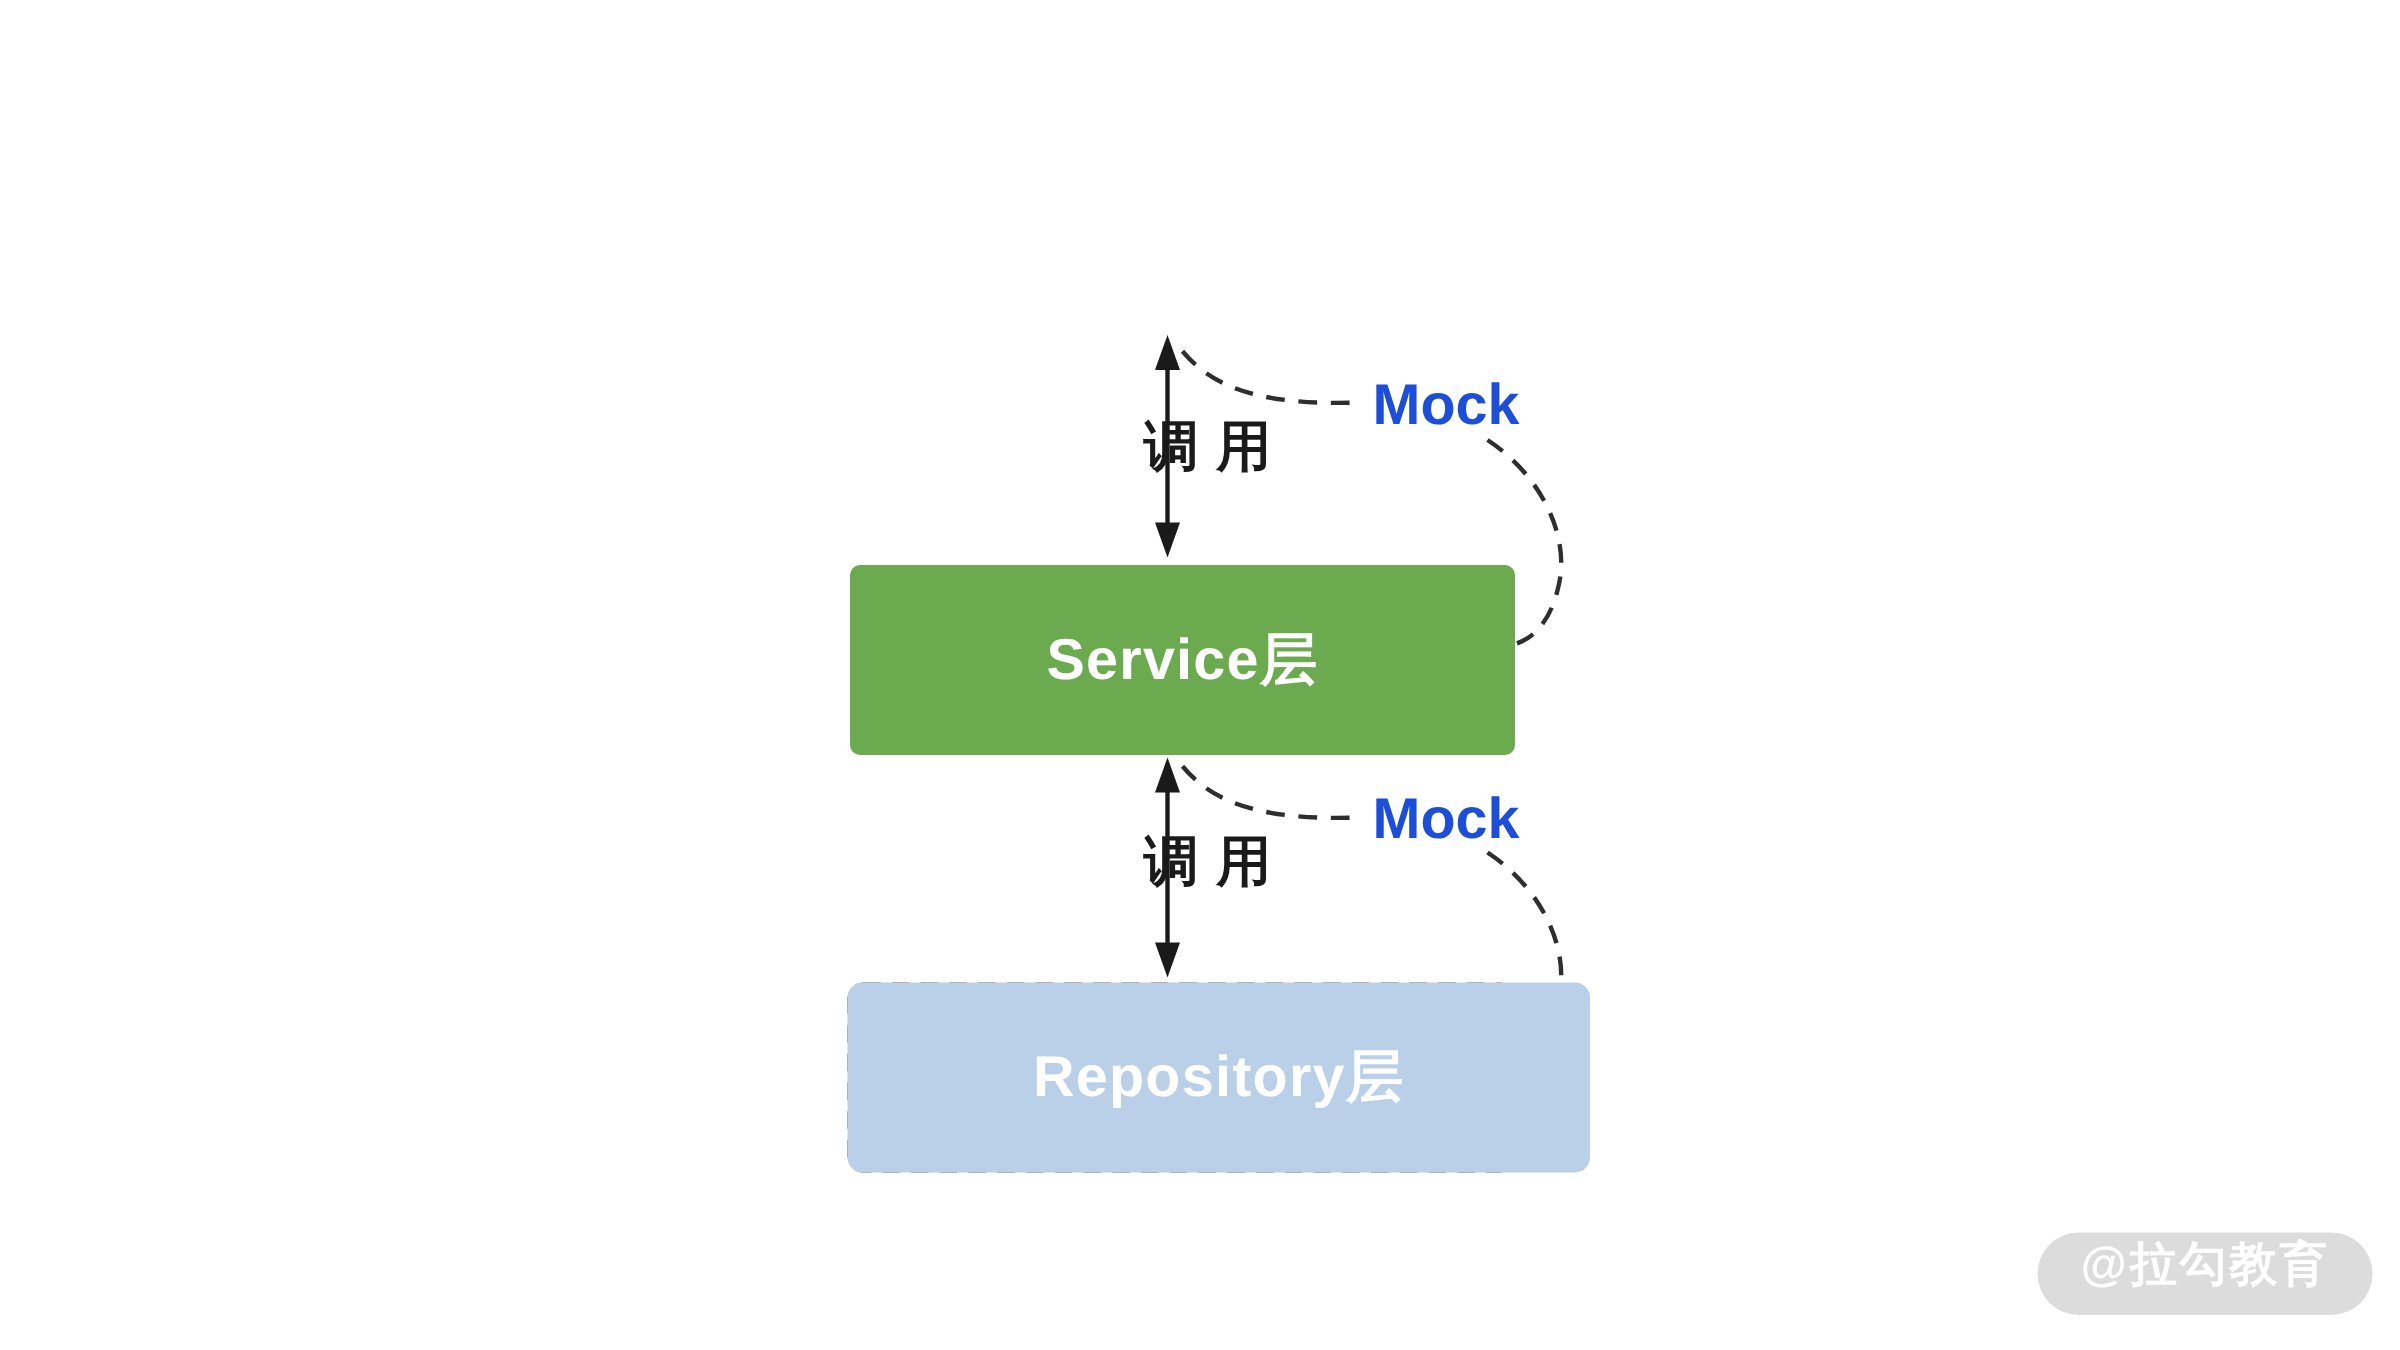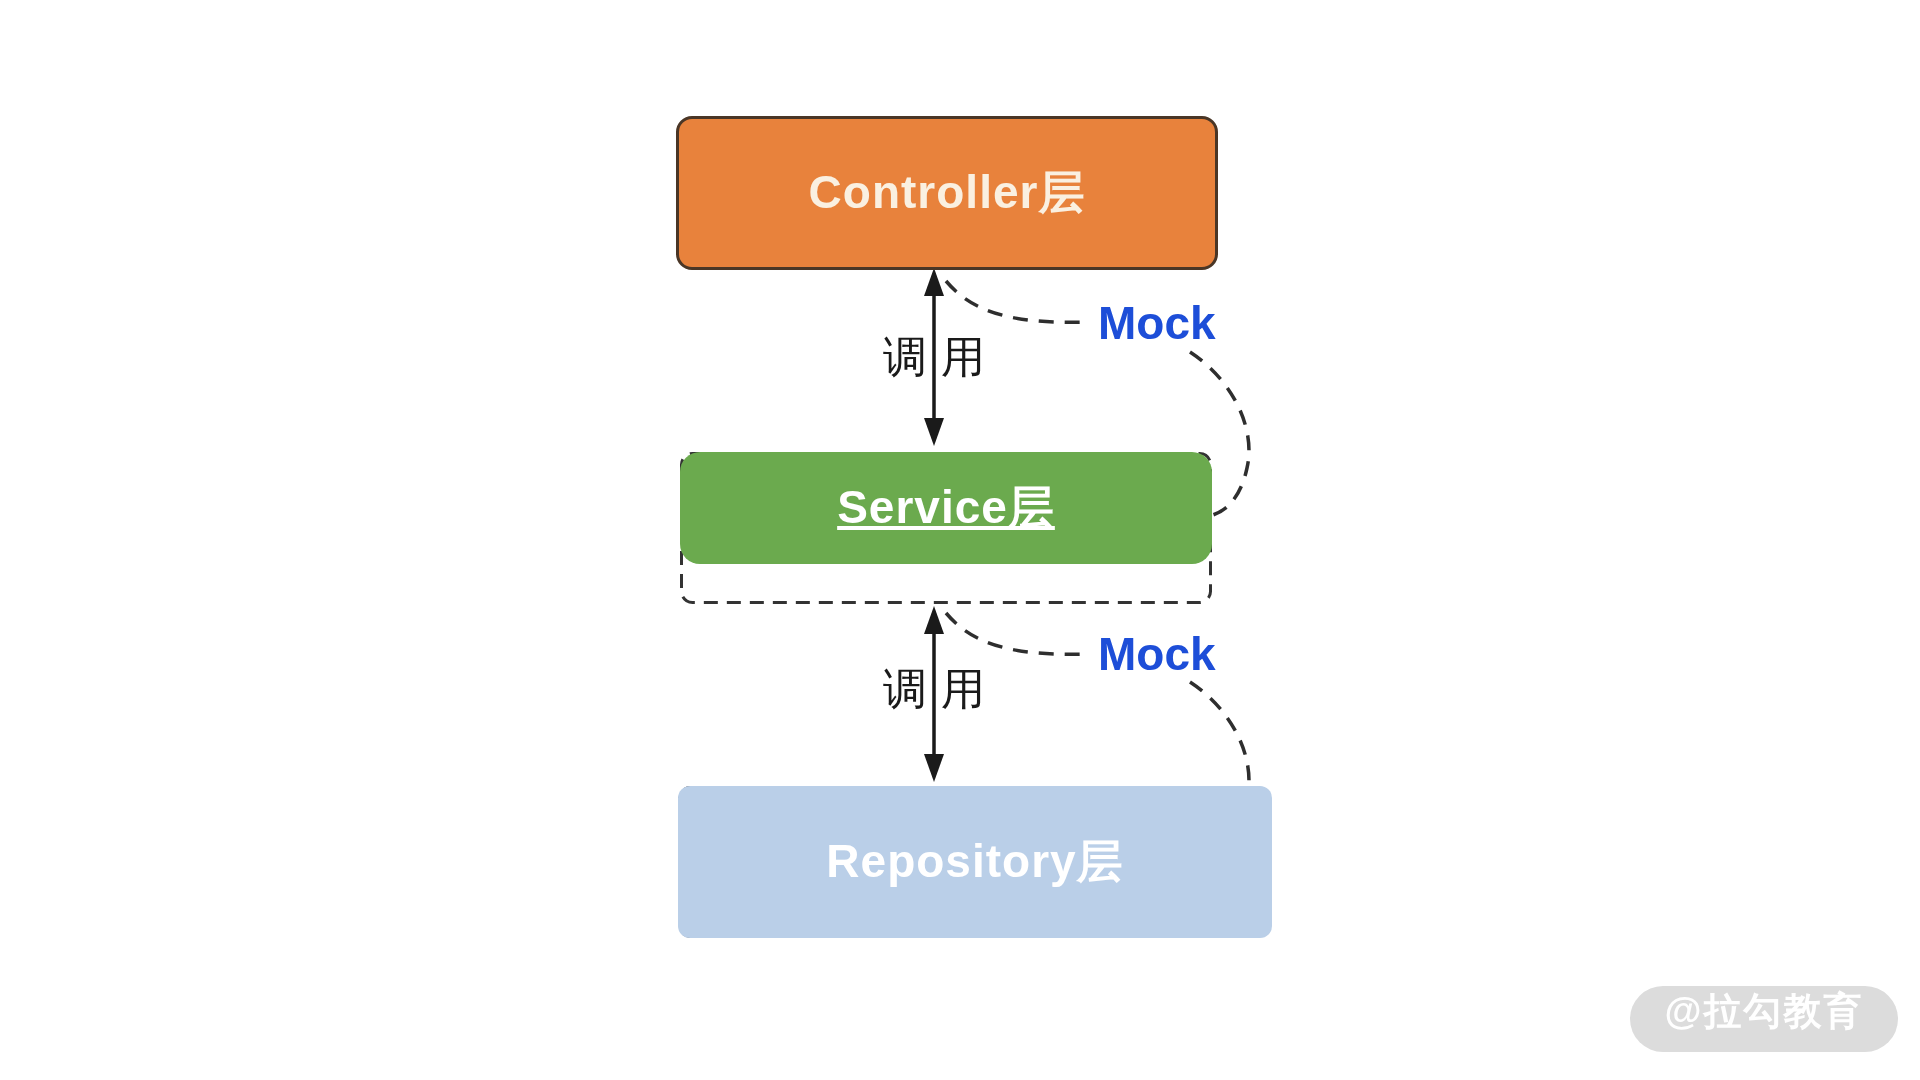--- a/index.html
+++ b/index.html
@@ -34,40 +34,40 @@
     letter-spacing: 1px;
   }
   .box-controller {
     left: 676px; top: 116px; width: 542px; height: 154px;
     background: #E8823C;
     border: 3px solid #4A3626;
     border-radius: 16px;
     color: #FAF0E1;
   }
   .box-service {
-    left: 680px; top: 452px; width: 532px; height: 112px;
+    left: 680px; top: 452px; width: 532px; height: 152px;
     background: #6BAA4E;
-    border-radius: 20px;
+    border-radius: 8px;
     color: #FFFFFF;
-    text-decoration: underline;
   }
   .box-repository {
     left: 678px; top: 786px; width: 594px; height: 152px;
     background: #BACFE8;
     border-radius: 12px;
     color: #FFFFFF;
   }
   .edge-label {
     position: absolute;
-    font-weight: normal;
+    font-weight: bold;
     font-size: 44px;
     color: #1A1A1A;
     letter-spacing: 14px;
     white-space: nowrap;
     transform: translateX(-50%);
+    margin-left: 32px;
   }
   .edge-label-1 { left: 941px; top: 328px; }
   .edge-label-2 { left: 941px; top: 660px; }
   .mock-label {
     position: absolute;
     font-weight: bold;
     font-size: 46px;
     color: #1d4ed8;
     white-space: nowrap;
   }
@@ -114,23 +114,20 @@
       <path d="M 946 281 C 968 307, 1002 325, 1088 322"></path>
       <path d="M 1190 352 C 1234 381, 1256 430, 1247 468 C 1241 496, 1227 514, 1204 517"></path>
     </g>
 
     <g fill="none" stroke="#2E2E2E" stroke-width="3.5" stroke-dasharray="15 11">
       <path d="M 946 613 C 968 639, 1002 657, 1088 654"></path>
       <path d="M 1190 682 C 1234 711, 1256 760, 1247 798 C 1241 826, 1227 844, 1204 847"></path>
     </g>
   </svg>
 
-  <div class="layer-box box-controller">
-    <span>Controller层</span>
-  </div>
 
   <div class="layer-box box-service">
     <span>Service层</span>
   </div>
 
   <div class="layer-box box-repository">
     <span>Repository层</span>
   </div>
 
   <div class="edge-label edge-label-1">调用</div>

